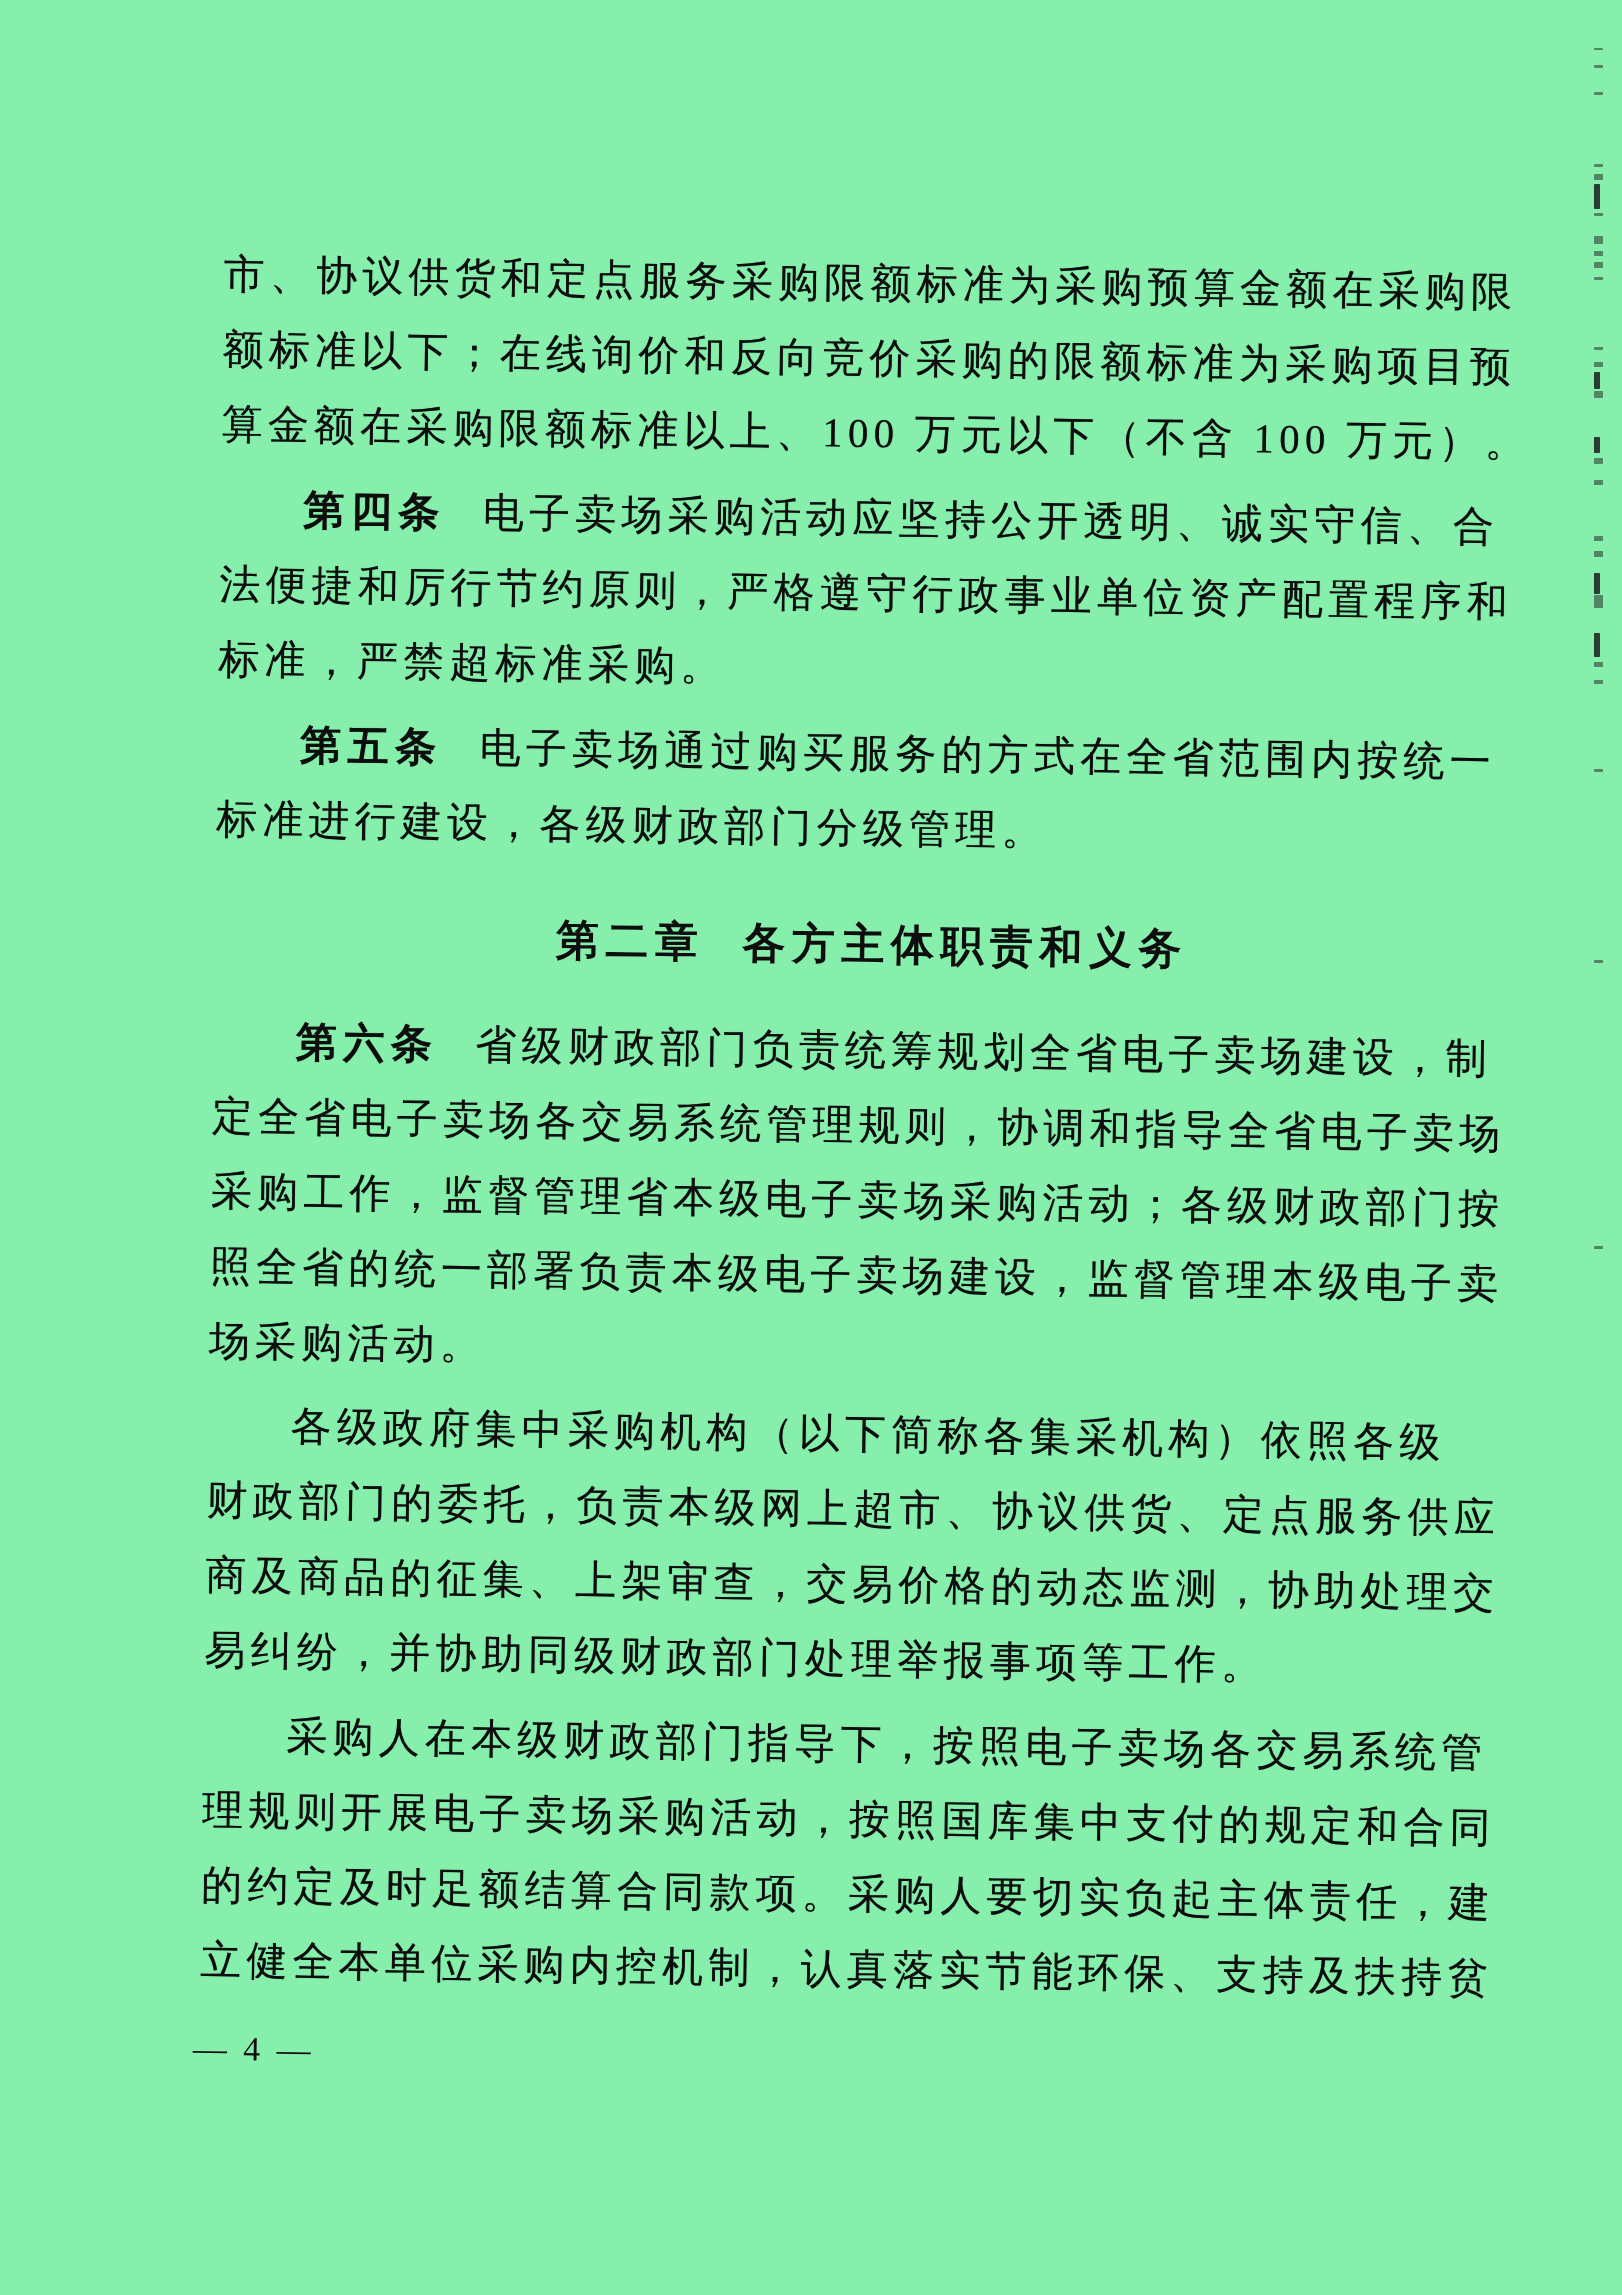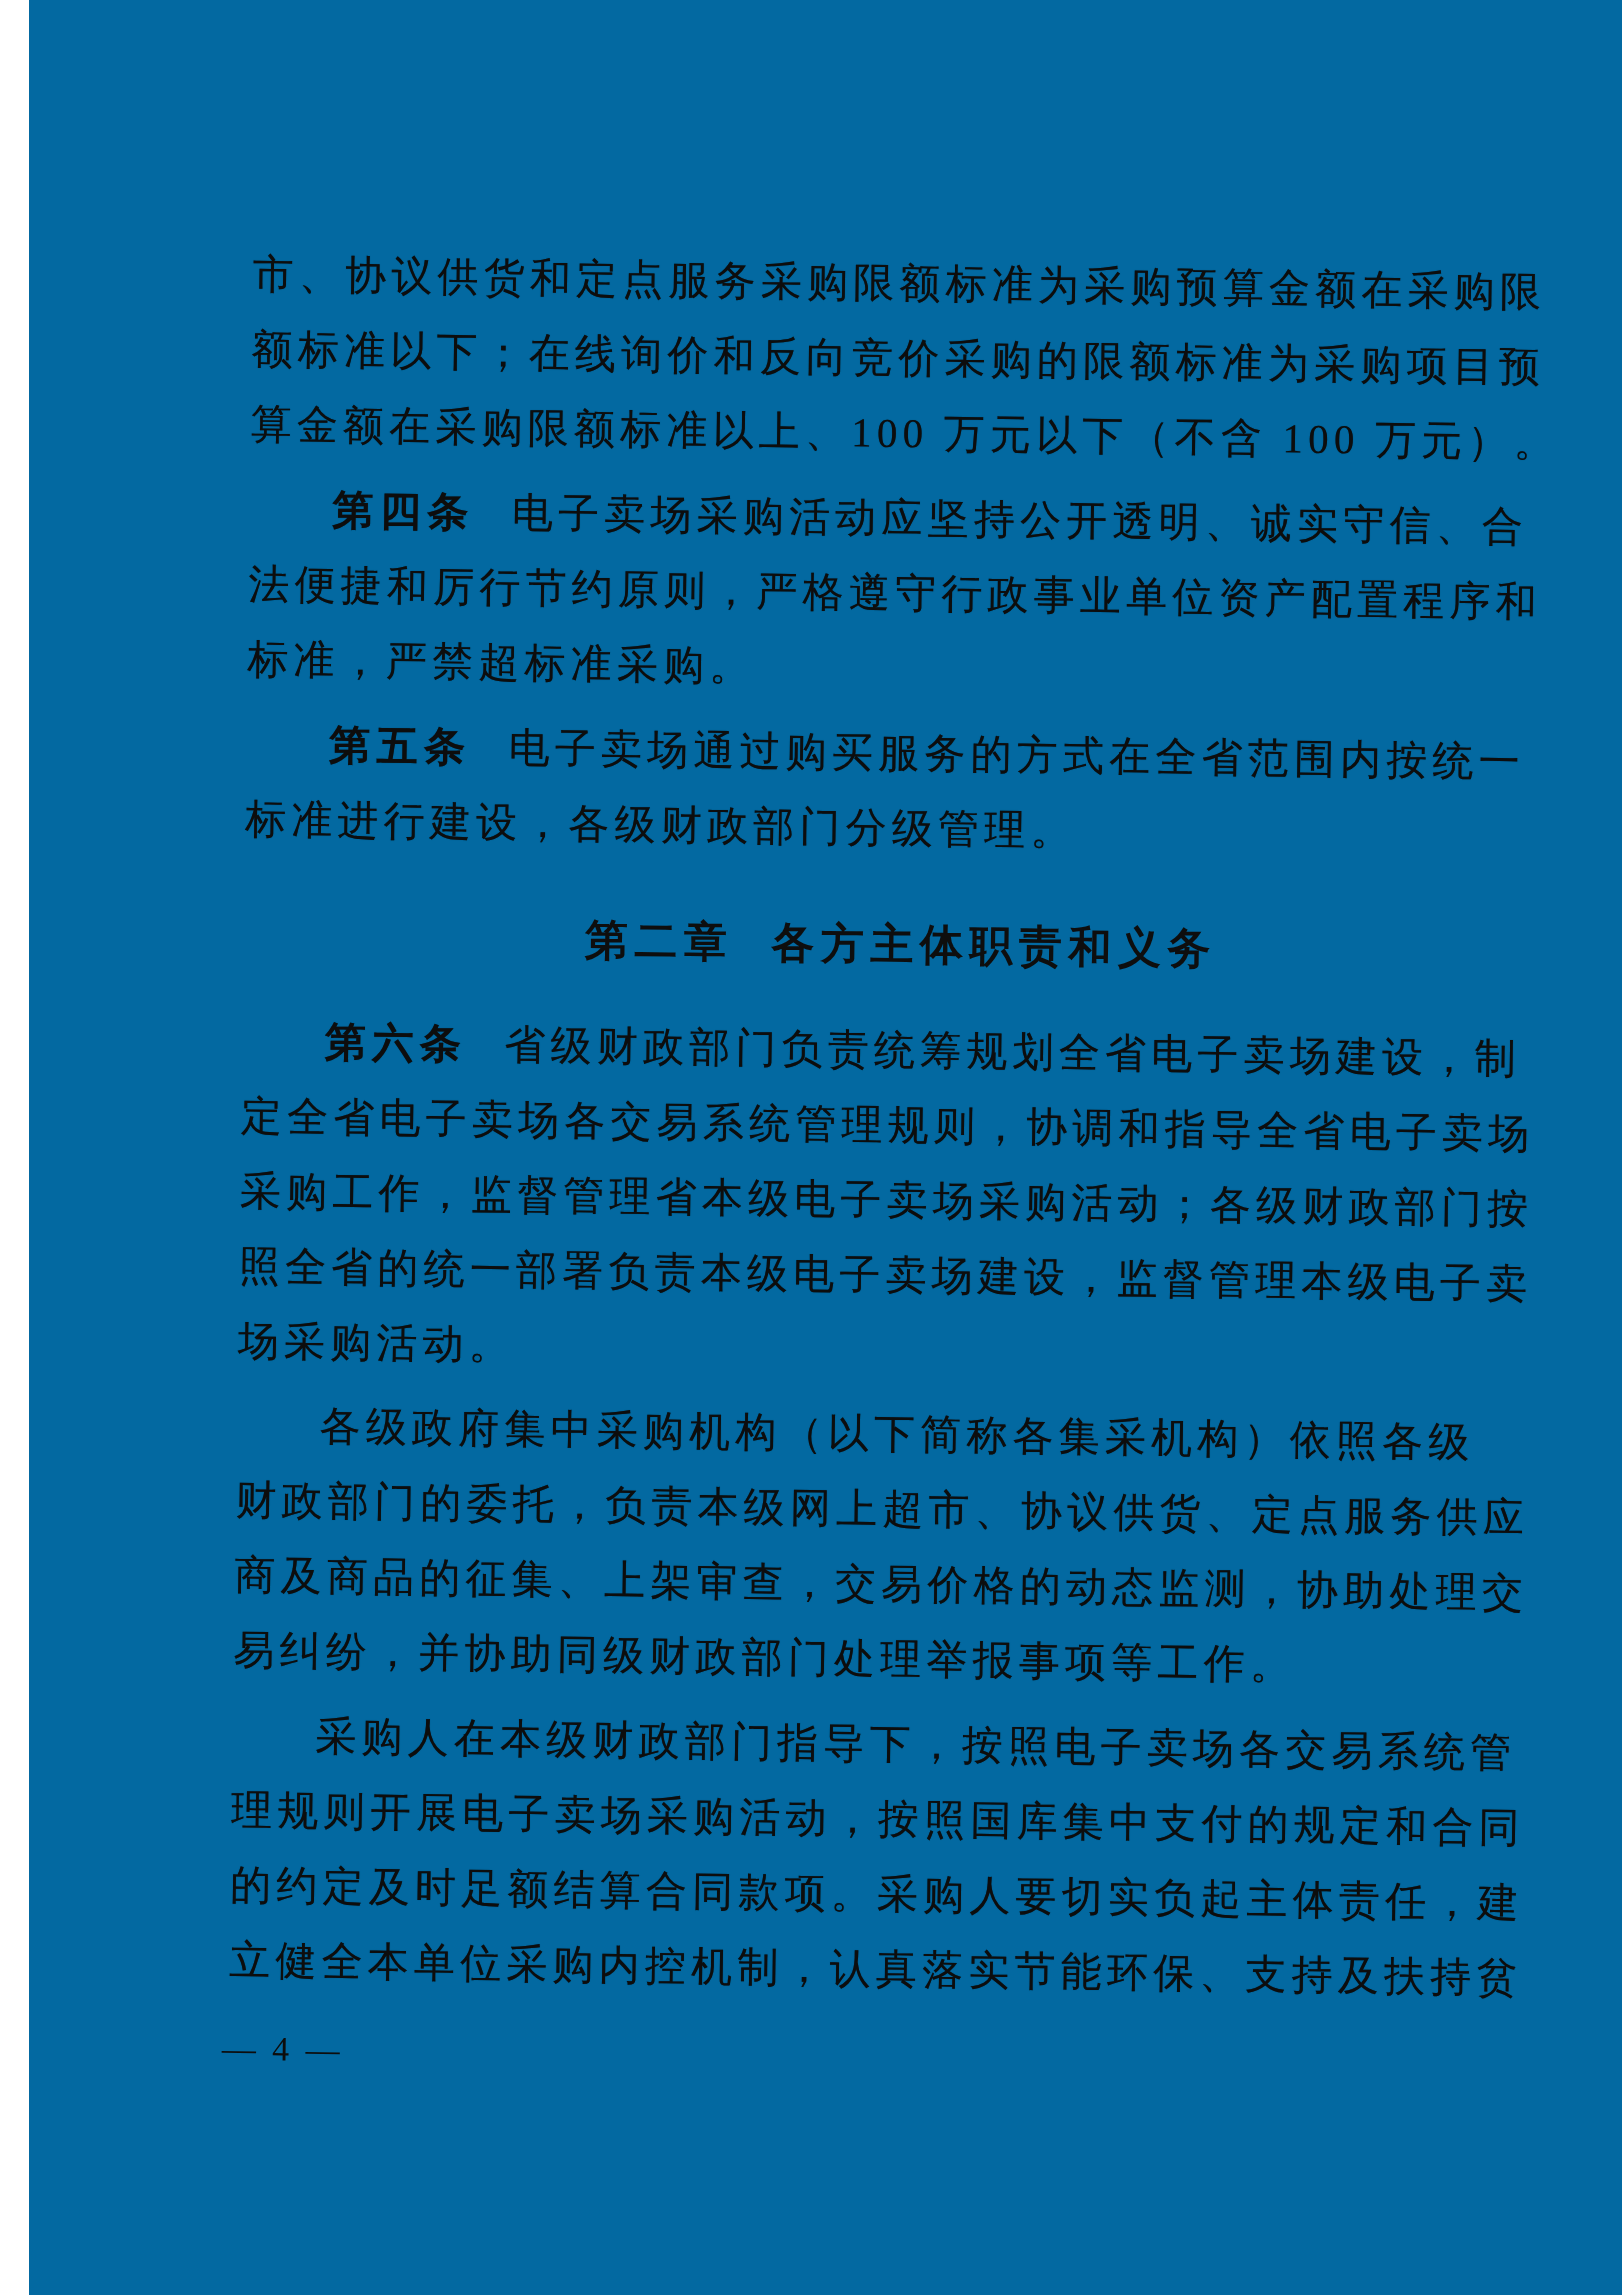--- a/index.html
+++ b/index.html
@@ -11,22 +11,21 @@
     width: 1622px;
     height: 2295px;
     position: relative;
     overflow: hidden;
     font-family: "Liberation Serif", "DejaVu Serif", serif;
     color: #0e0e0e;
   }
   .page {
     position: absolute;
     inset: 0;
-    background: #0369a1;
-    margin-left: 29px;
+    background: #86efac;
   }
   
   .content {
     position: absolute;
     left: 0;
     top: 0;
     width: 1622px;
     height: 2295px;
     transform: rotate(0.8deg);
     transform-origin: 229px 255px;

